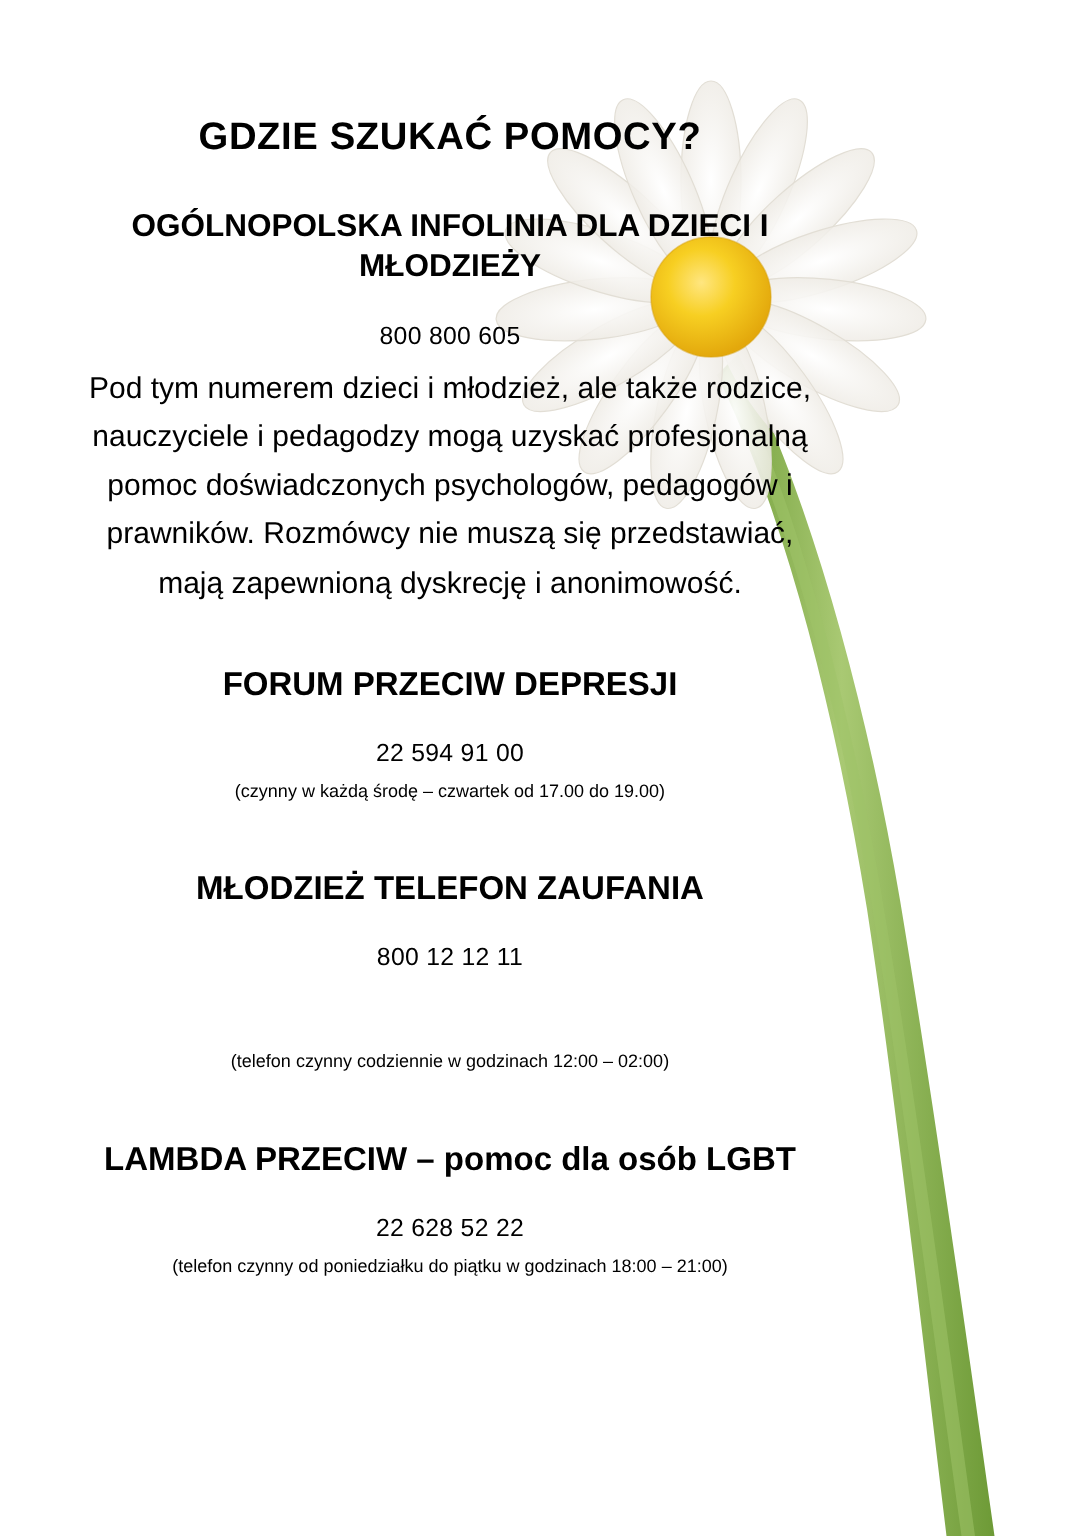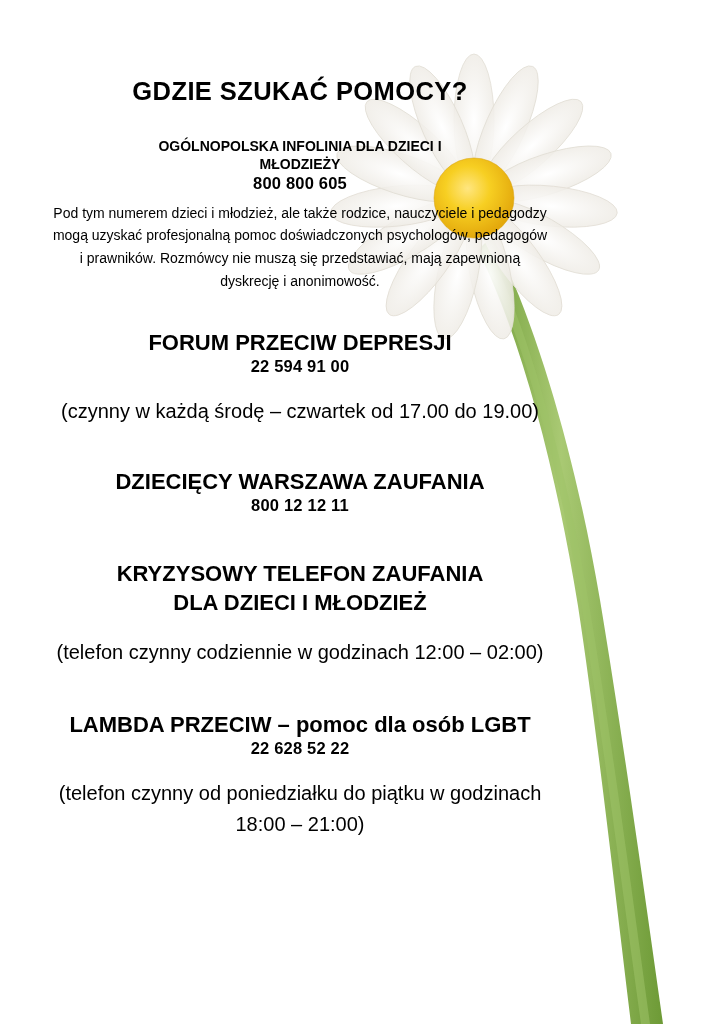--- a/index.html
+++ b/index.html
@@ -58,39 +58,39 @@
   }
 
   .section-heading {
     font-size: 22px;
     font-weight: bold;
     line-height: 1.32;
     margin: 0 auto;
     max-width: 560px;
   }
   .section-heading.lg {
-    font-size: 14px;
+    font-size: 21px;
   }
 
   .section-phone {
     font-size: 16.5px;
-    font-weight: bold;
-    margin-top: 0;
+    font-weight: normal;
+    margin-top: 23px;
     letter-spacing: 0.2px;
   }
 
   .section-note {
+    font-size: 12px;
+    line-height: 1.55;
+    margin: 6px auto 0 auto;
+    max-width: 540px;
+  }
+
+  .section-body {
     font-size: 20px;
-    line-height: 1.55;
-    margin: 20px auto 0 auto;
-    max-width: 540px;
-  }
-
-  .section-body {
-    font-size: 14px;
     line-height: 1.62;
     margin: 9px auto 0 auto;
     max-width: 495px;
   }
 
   .sp-1 { height: 26px; }
   .sp-2 { height: 22px; }
   .sp-3 { height: 26px; }
   .sp-4 { height: 24px; }
 </style>
@@ -168,32 +168,28 @@
       <span>FORUM PRZECIW DEPRESJI</span>
     </div>
     <div class="section-phone">22 594 91 00</div>
     <div class="section-note">(czynny w każdą środę – czwartek od 17.00 do 19.00)</div>
   </div>
 
   <div class="sp-2"></div>
 
   <div class="section">
     <div class="section-heading">
-      <span>DZIECIĘCY WARSZAWA ZAUFANIA</span>
+      <span>MŁODZIEŻ TELEFON ZAUFANIA</span>
     </div>
     <div class="section-phone">800 12 12 11</div>
   </div>
 
   <div class="sp-3"></div>
 
   <div class="section">
-    <div class="section-heading">
-      <span>KRYZYSOWY TELEFON ZAUFANIA</span><br>
-      <span>DLA DZIECI I MŁODZIEŻ</span>
-    </div>
     <div class="section-note">(telefon czynny codziennie w godzinach 12:00 – 02:00)</div>
   </div>
 
   <div class="sp-4"></div>
 
   <div class="section">
     <div class="section-heading">
       <span>LAMBDA PRZECIW – pomoc dla osób LGBT</span>
     </div>
     <div class="section-phone">22 628 52 22</div>

